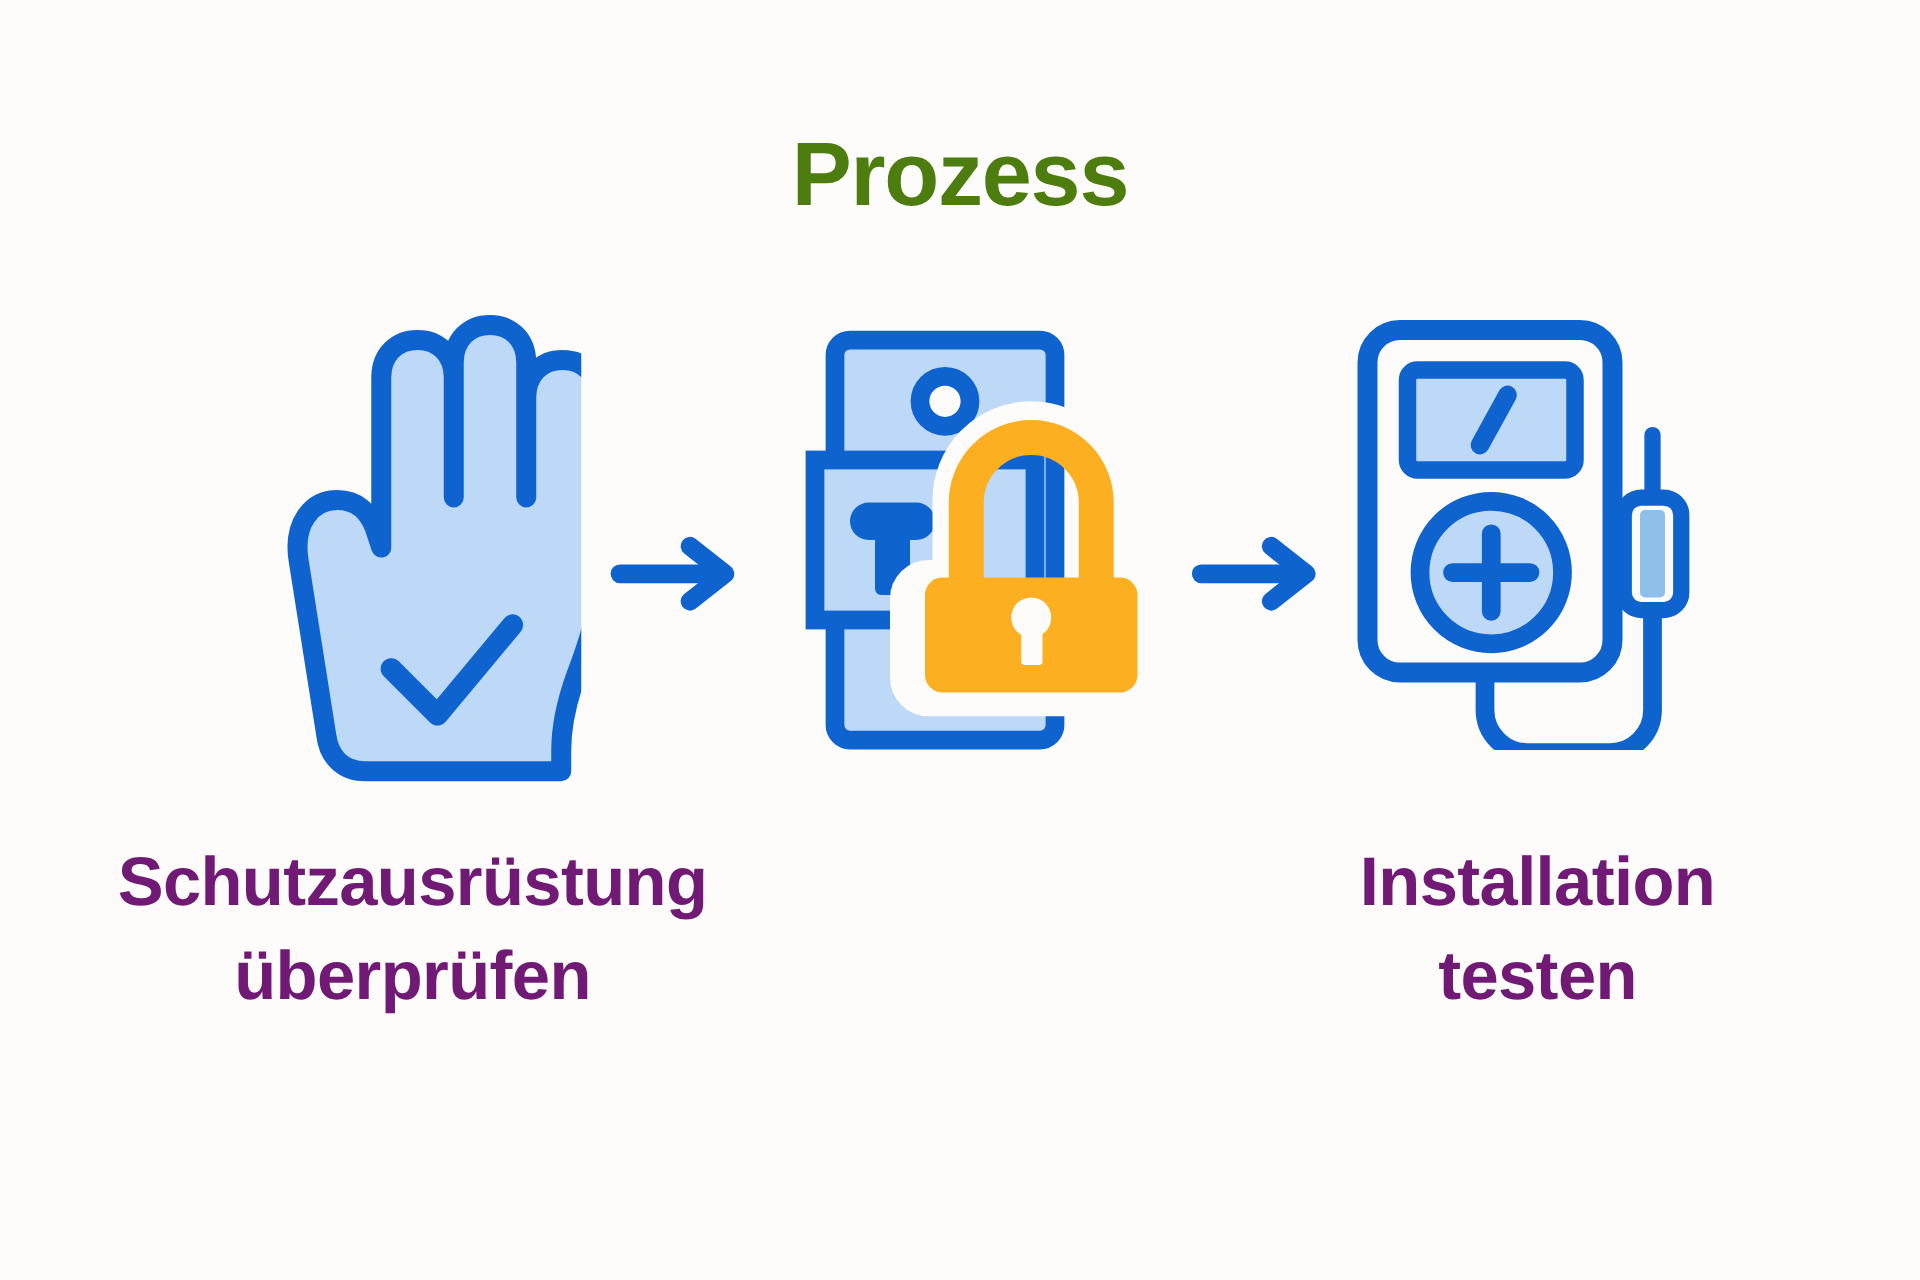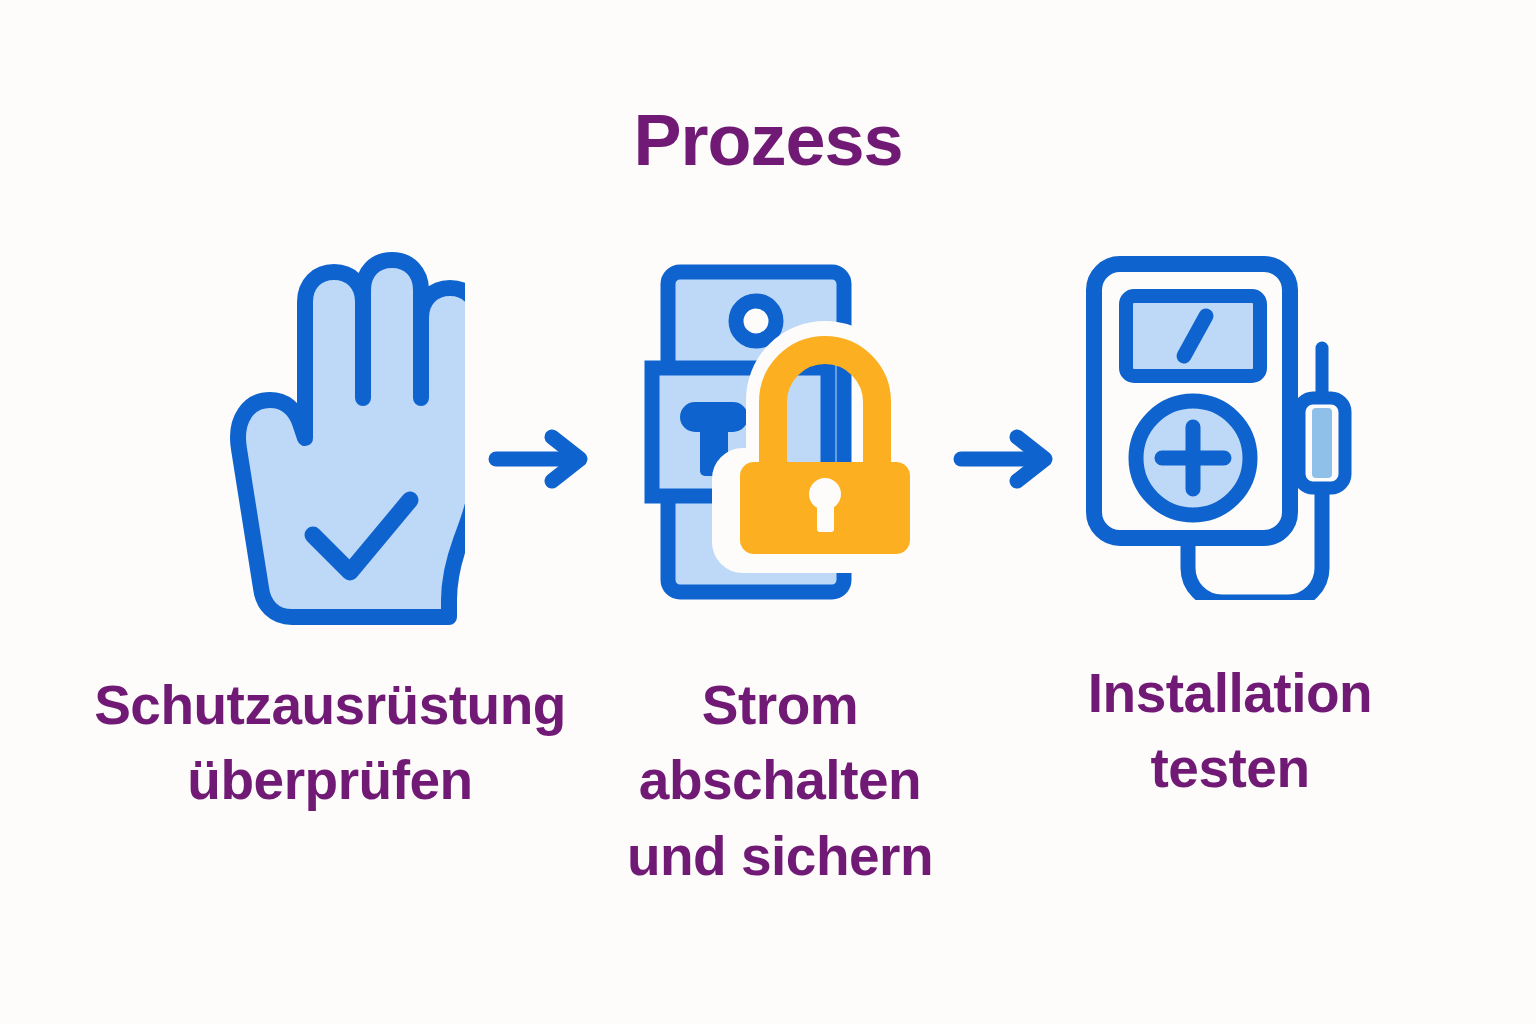--- a/index.html
+++ b/index.html
@@ -21,21 +21,21 @@
   }
   #title {
     position: absolute;
     top: 104px;
     left: 0;
     width: 1536px;
     text-align: center;
     font-size: 72px;
     font-weight: bold;
     letter-spacing: -1px;
-    color: #701a75;
+    color: #4d7c0f;
     line-height: 1;
   }
   .step {
     position: absolute;
     top: 250px;
     width: 480px;
     height: 700px;
   }
   .step-icon {
     position: relative;
@@ -60,21 +60,21 @@
     font-weight: bold;
     line-height: 1.37;
     letter-spacing: -0.5px;
     white-space: pre-line;
   }
   #step-1 { left: 90px; }
   #step-2 { left: 540px; }
   #step-3 { left: 990px; }
   #step-1 .step-label { top: 418px; }
   #step-2 .step-label { top: 418px; }
-  #step-3 .step-label { top: 406px; }
+  #step-3 .step-label { top: 418px; }
   .arrow {
     position: absolute;
     top: 428px;
   }
   #arrow-1 { left: 488px; }
   #arrow-2 { left: 953px; }
 </style>
 </head>
 <body>
 
@@ -246,23 +246,20 @@
                    L 99 229
                    A 14 14 0 0 1 113 215
                    Z" fill="none" stroke="#fdfcfa" stroke-width="34" stroke-linejoin="round"></path>
           <path d="M 143 225 L 143 152 A 52 52 0 0 1 247 152 L 247 225" fill="none" stroke="#fbaf21" stroke-width="28"></path>
           <rect x="110" y="212" width="170" height="92" rx="14" ry="14" fill="#fbaf21"></rect>
           <circle cx="195" cy="244" r="16" fill="#fdfcfa"></circle>
           <rect x="187" y="248" width="17" height="34" rx="3" ry="3" fill="#fdfcfa"></rect>
         </g>
       </svg>
     </div>
-    <div class="step-label">Strom
-abschalten
-und sichern</div>
   </div>
 
   <div class="arrow" id="arrow-2">
     <svg width="108" height="62" viewBox="0 0 108 62">
       <path d="M8 31 L 86 31" fill="none" stroke="#0f63ce" stroke-width="15" stroke-linecap="round"></path>
       <path d="M 64 9 L 92 31 L 64 53" fill="none" stroke="#0f63ce" stroke-width="15" stroke-linecap="round" stroke-linejoin="round"></path>
     </svg>
   </div>
 
   <div class="step" id="step-3">

